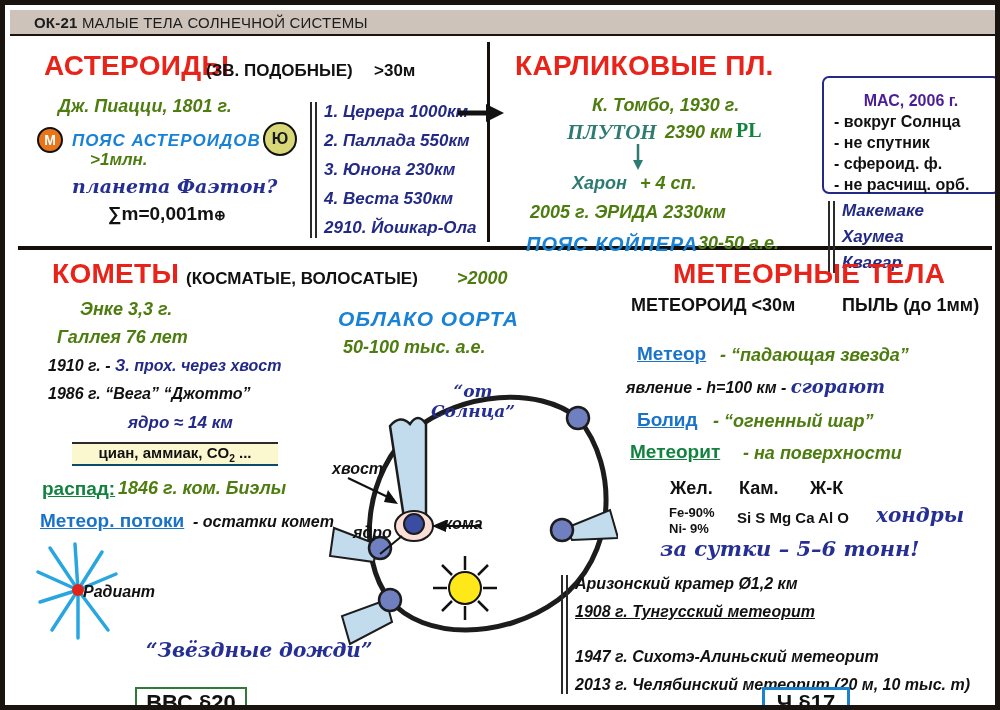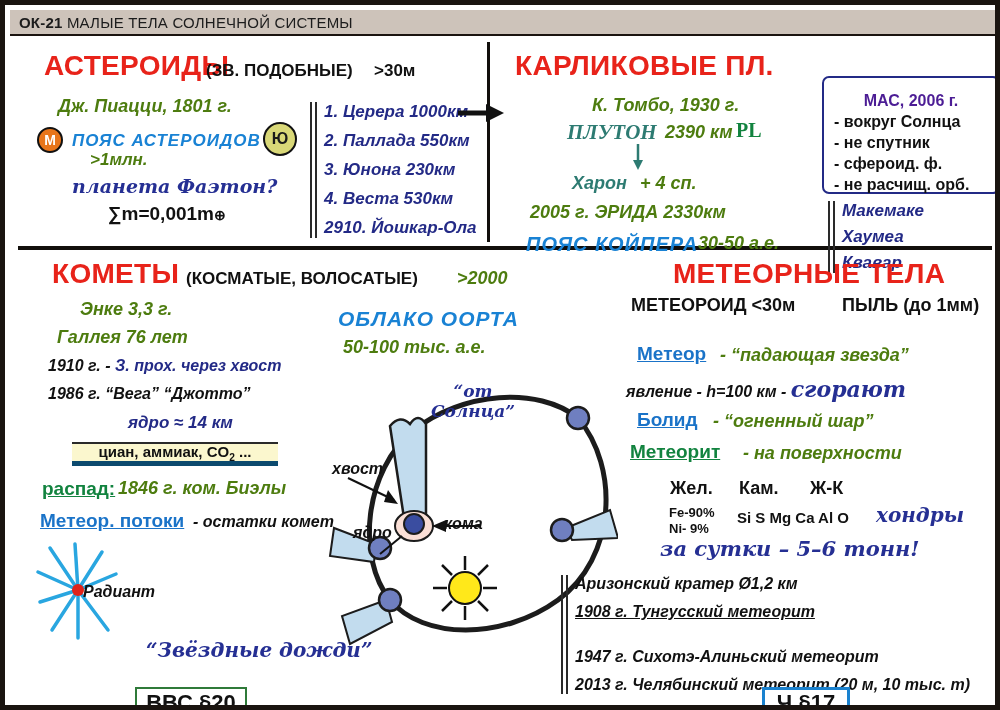--- a/index.html
+++ b/index.html
@@ -8,21 +8,21 @@
     position:relative;width:1000px;height:710px;overflow:hidden;
     background:#ffffff;box-sizing:border-box;
     border:5px solid #1a1410;
   }
   
   #headerbar{
     position:absolute;left:5px;top:5px;width:990px;height:26px;
     background:#cdc3ba;border-bottom:2px solid #1a1410;
     display:flex;align-items:center;box-sizing:border-box;
   }
-  #headerbar .htxt{font-size:15px;color:#1c1c1c;padding-left:9px;letter-spacing:.2px;white-space:nowrap;}
+  #headerbar .htxt{font-size:15px;color:#1c1c1c;padding-left:24px;letter-spacing:.2px;white-space:nowrap;}
   #headerbar .hcode{font-weight:bold;}
   
   #panel{position:absolute;left:5px;top:33px;width:990px;height:672px;background:#fff;}
   
   #middivider{position:absolute;left:8px;top:208px;width:974px;height:4px;background:#120f0c;}
   
   #topdivider{position:absolute;left:477px;top:4px;width:3px;height:200px;background:#120f0c;}
   
   .t{position:absolute;white-space:nowrap;line-height:1;}
   .redttl{color:#e8231a;font-weight:bold;font-size:28px;letter-spacing:.3px;}
@@ -43,21 +43,21 @@
   
   .pcircle{position:absolute;border-radius:50%;display:flex;align-items:center;justify-content:center;
            font-weight:bold;box-sizing:border-box;}
   
   #iaubox{position:absolute;left:812px;top:38px;width:178px;height:118px;
           border:2px solid #232a86;border-radius:7px;background:#fff;box-sizing:border-box;}
   #iaubox .ttl{text-align:center;color:#4c1d95;font-weight:bold;font-size:16px;margin-top:14px;}
   #iaubox .li{color:#111;font-weight:bold;font-size:16px;padding-left:10px;margin-top:3px;white-space:nowrap;}
   
   #chembox{position:absolute;left:62px;top:404px;width:206px;height:24px;background:#fbf7ce;
-           border-top:2px solid #2a2a2a;border-bottom:5px solid #0c4a6e;box-sizing:border-box;
+           border-top:2px solid #2a2a2a;border-bottom:2px solid #0c4a6e;box-sizing:border-box;
            display:flex;align-items:center;justify-content:center;}
   #chembox span{font-weight:bold;font-size:15px;color:#111;}
   
   .refbox{position:absolute;display:flex;align-items:center;justify-content:center;
           font-weight:bold;font-size:22px;color:#111;background:#fff;box-sizing:border-box;}
   #ref-left{left:125px;top:649px;width:112px;height:32px;border:2px solid #2f7a39;}
   #ref-right{left:752px;top:649px;width:88px;height:32px;border:3px solid #1a82cf;}
   svg{display:block;}
   sub{font-size:.68em;}
 </style>
@@ -234,21 +234,21 @@
     <div class="t blkit-s" style="left:434px;top:478px;">кома</div>
 
     <div class="t redttl" style="left:663px;top:222px;">МЕТЕОРНЫЕ ТЕЛА</div>
     <div class="t blkcap" style="left:621px;top:258px;font-size:18px;">МЕТЕОРОИД &lt;30м</div>
     <div class="t blkcap" style="left:832px;top:258px;font-size:18px;">ПЫЛЬ (до 1мм)</div>
 
     <div class="t ul-blue" style="left:627px;top:306px;">Метеор</div>
     <div class="t blkit" style="left:710px;top:308px;">- “падающая звезда”</div>
 
     <div class="t" style="left:616px;top:340px;">
-      <span class="blkit-s">явление - h=100 км - </span><span class="script" style="font-size:22px;">сгорают</span>
+      <span class="blkit-s">явление - h=100 км - </span><span class="script" style="font-size:18px;">сгорают</span>
     </div>
 
     <div class="t ul-blue" style="left:627px;top:372px;">Болид</div>
     <div class="t blkit" style="left:703px;top:374px;">- “огненный шар”</div>
 
     <div class="t ul-green" style="left:620px;top:404px;">Метеорит</div>
     <div class="t blkit" style="left:733px;top:406px;">- на поверхности</div>
 
     <div class="t blkcap" style="left:660px;top:441px;font-size:18px;">Жел.</div>
     <div class="t blkcap" style="left:729px;top:441px;font-size:18px;">Кам.</div>

